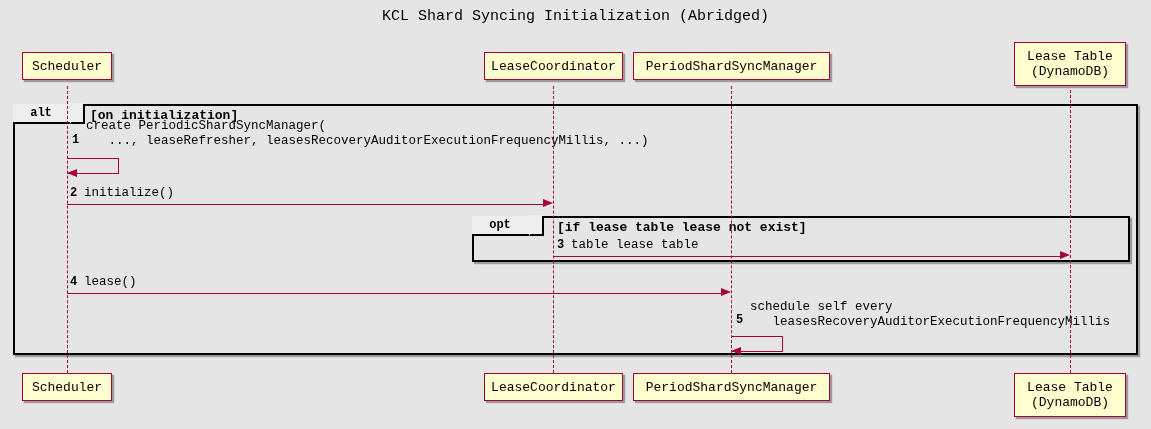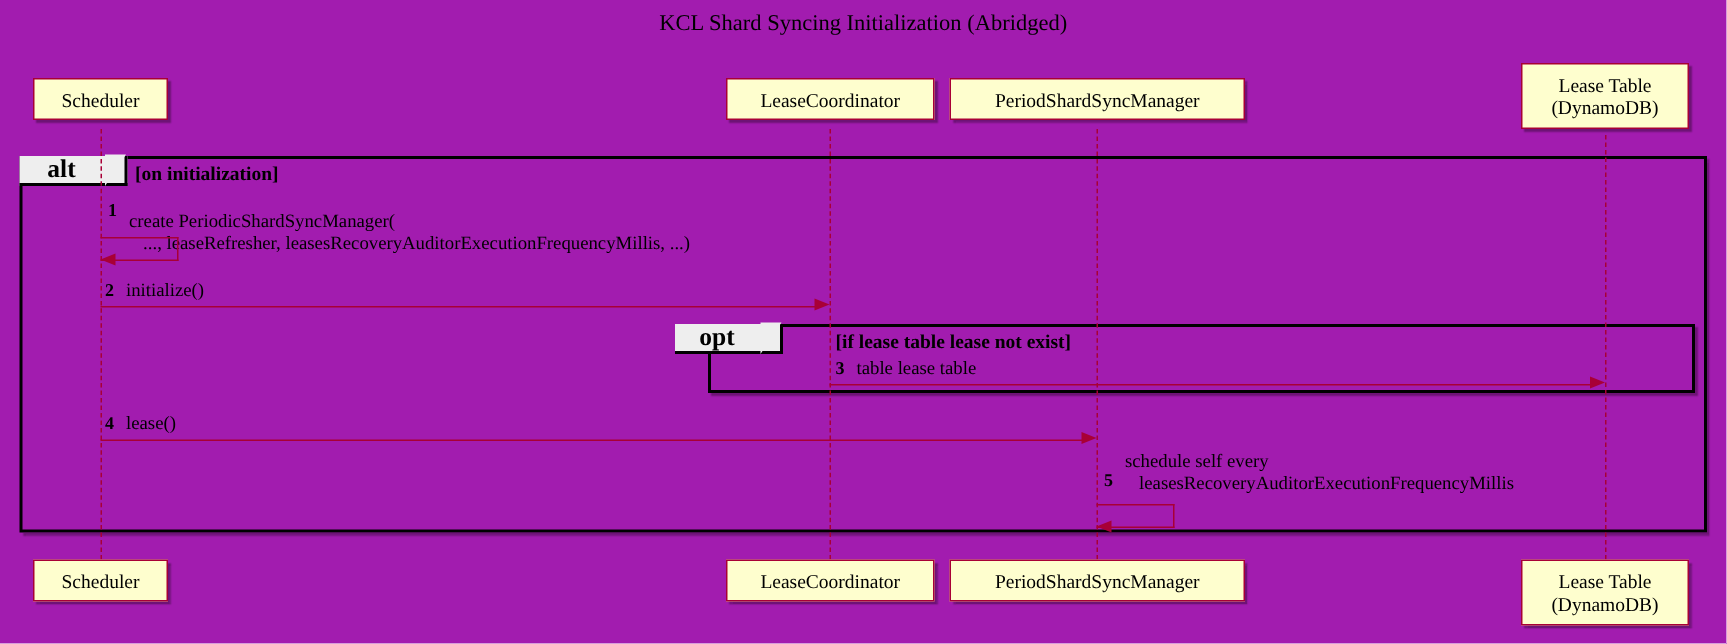--- a/index.html
+++ b/index.html
@@ -4,22 +4,22 @@
 <style>
   html, body {
     margin: 0;
     padding: 0;
     background: #FFFFFF;
   }
   #canvas {
     position: relative;
     width: 1151px;
     height: 429px;
-    background: #a21caf;
-    font-family: Liberation Serif, serif;
+    background: #e5e5e5;
+    font-family: Liberation Mono, monospace;
     overflow: hidden;
   }
 
   
   .diagram-title {
     position: absolute;
     top: 8px;
     left: 0;
     width: 1151px;
     text-align: center;
@@ -63,21 +63,21 @@
     box-shadow: 2px 2px 1px rgba(0,0,0,0.32);
   }
   .frame-tab {
     position: absolute;
     box-sizing: border-box;
     height: 20px;
     background: #EEEEEE;
     border-right: 2px solid #000000;
     border-bottom: 2px solid #000000;
     color: #000000;
-    font-size: 17px;
+    font-size: 12px;
     font-weight: bold;
     text-align: center;
     line-height: 18px;
     padding-right: 14px;
   }
   .frame-tab::after {
     content: "";
     position: absolute;
     right: -1px;
     top: -1px;
@@ -142,28 +142,28 @@
 </head>
 <body>
 
 <div id="canvas">
   <div class="diagram-title">KCL Shard Syncing Initialization (Abridged)</div>
   <div id="dynamic-layer">
       <div class="frame" style="left: 13px; top: 104px; width: 1125px; height: 251px;"></div>
       <div class="frame-tab" style="left: 13px; top: 104px; width: 72px;">alt</div>
       <div class="frame-cond" style="left: 90px; top: 108px;">[on initialization]</div>
       <div class="frame" style="left: 472px; top: 216px; width: 658px; height: 46px;"></div>
-      <div class="frame-tab" style="left: 450px; top: 216px; width: 72px;">opt</div>
+      <div class="frame-tab" style="left: 472px; top: 216px; width: 72px;">opt</div>
       <div class="frame-cond" style="left: 557px; top: 220px;">[if lease table lease not exist]</div>
       <div class="lifeline" style="left: 67px; top: 86px; height: 287px;"></div>
       <div class="lifeline" style="left: 553px; top: 86px; height: 287px;"></div>
       <div class="lifeline" style="left: 731px; top: 86px; height: 287px;"></div>
       <div class="lifeline" style="left: 1070px; top: 90px; height: 283px;"></div>
       <div class="msg-num" style="left: 72px; top: 133px;">1</div>
-      <div class="msg-text" style="left: 86px; top: 140px;">create PeriodicShardSyncManager(
+      <div class="msg-text" style="left: 86px; top: 119px;">create PeriodicShardSyncManager(
    ..., leaseRefresher, leasesRecoveryAuditorExecutionFrequencyMillis, ...)</div>
       <div class="self-loop" style="left: 67px; top: 158px; width: 52px; height: 16px;"></div>
       <div class="msg-arrow-left" style="left: 67px; top: 169px;"></div>
       <div class="msg-num" style="left: 70px; top: 186px;">2</div>
       <div class="msg-text" style="left: 84px; top: 186px;">initialize()</div>
       <div class="msg-line" style="left: 67px; top: 204px; width: 477px;"></div>
       <div class="msg-arrow-right" style="left: 543px; top: 199px;"></div>
       <div class="msg-num" style="left: 557px; top: 238px;">3</div>
       <div class="msg-text" style="left: 571px; top: 238px;">table lease table</div>
       <div class="msg-line" style="left: 553px; top: 256px; width: 508px;"></div>

